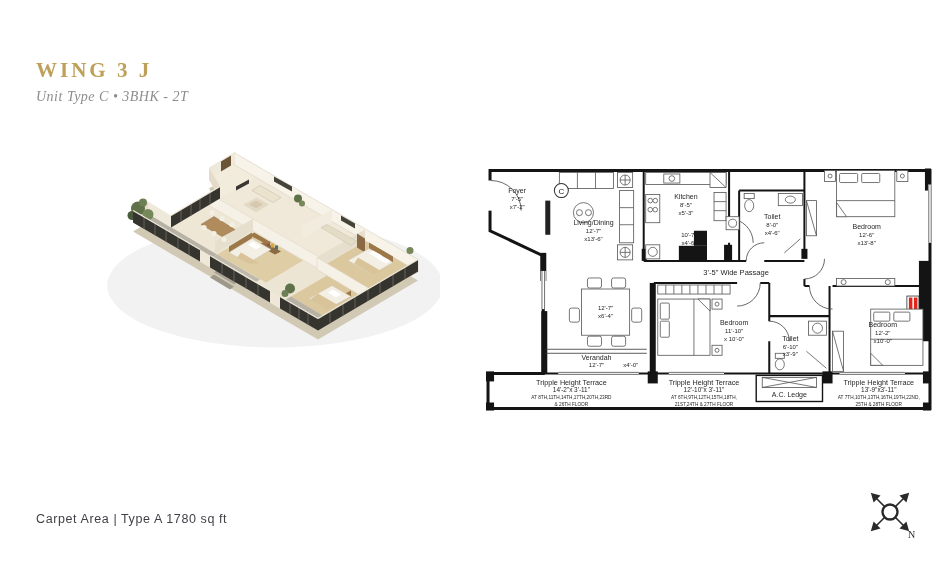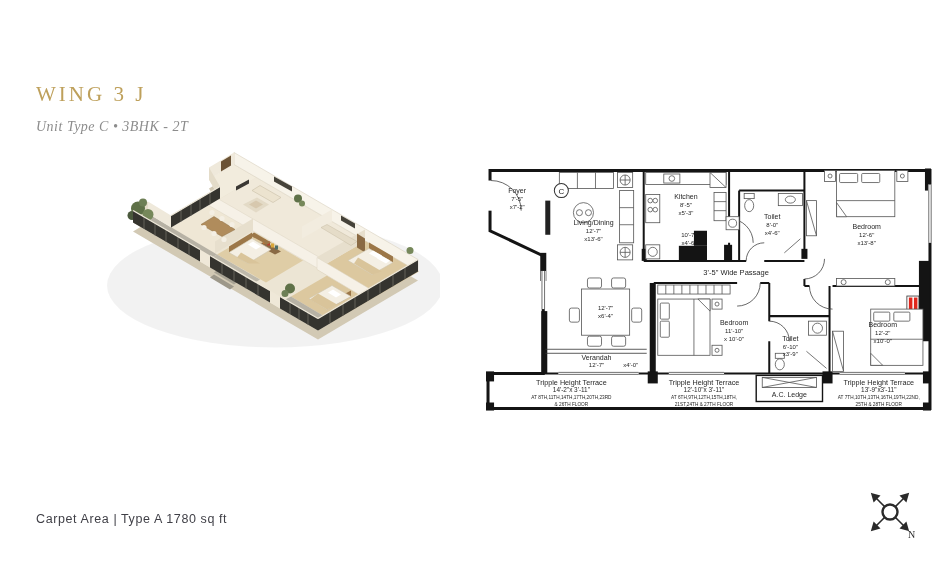--- a/index.html
+++ b/index.html
@@ -3,22 +3,22 @@
 <meta charset="utf-8">
 <style>
   :root{
     --accent:#BEA05B; --ink:#1B1B1B; --red:#E0261C; --muted:#8C8C8C; --footer:#3F3F46;
   }
   html,body{margin:0;padding:0;background:#ffffff;}
   .page{position:relative;width:945px;height:577px;background:#ffffff;overflow:hidden;
         font-family:"Liberation Sans",sans-serif;}
   .hdr{position:absolute;left:36px;top:58px;}
   .title{font-family:"Liberation Serif",serif;font-size:21px;letter-spacing:3px;
-         color:var(--accent);font-weight:400;margin-top:24px;}
-  .subtitle{margin-top:12px;font-family:"Liberation Serif",serif;font-style:italic;
+         color:var(--accent);font-weight:700;}
+  .subtitle{margin-top:6px;font-family:"Liberation Serif",serif;font-style:italic;
             font-size:14px;color:var(--muted);letter-spacing:0.5px;}
   .render3d{position:absolute;left:40px;top:128px;width:400px;height:295px;}
   .plan2d{position:absolute;left:483px;top:160px;width:452px;height:254px;}
   .plan2d text{font-family:"Liberation Sans",sans-serif;fill:#1f1f1f;}
   .rname{font-size:7px;}
   .rdim{font-size:6px;}
   .tname{font-size:7.2px;}
   .tdim{font-size:6.4px;}
   .tfloors{font-size:4.7px;}
   .psg{font-size:7.5px;}

